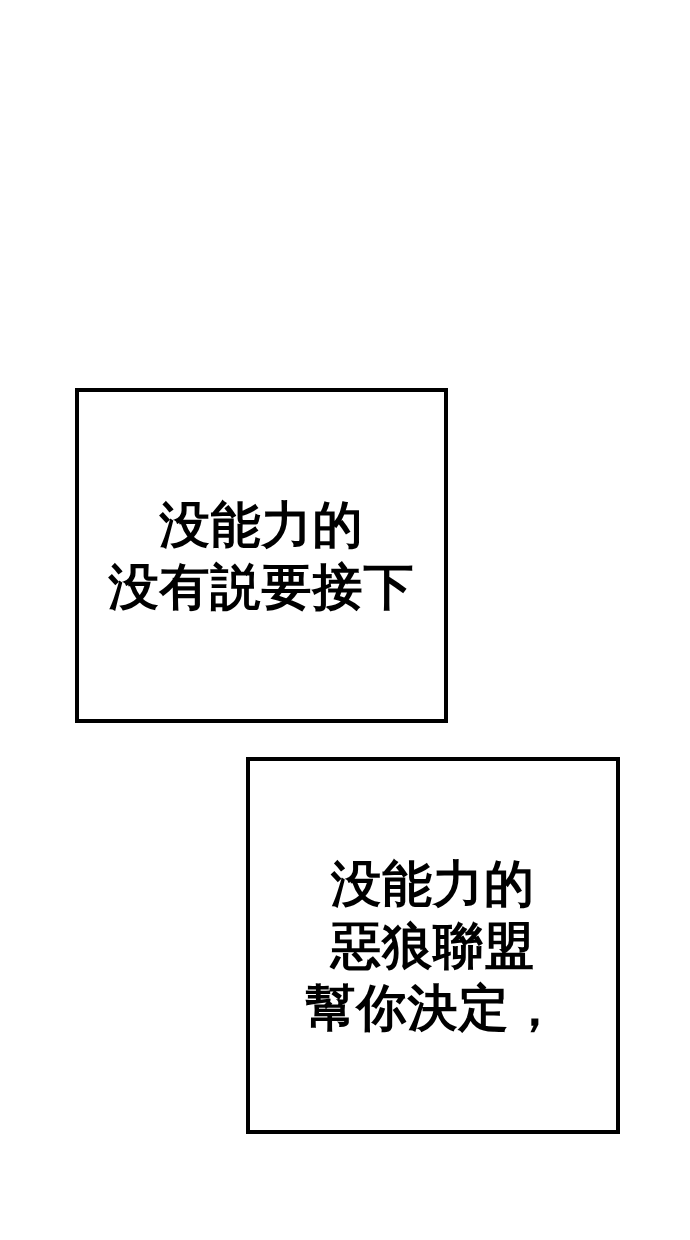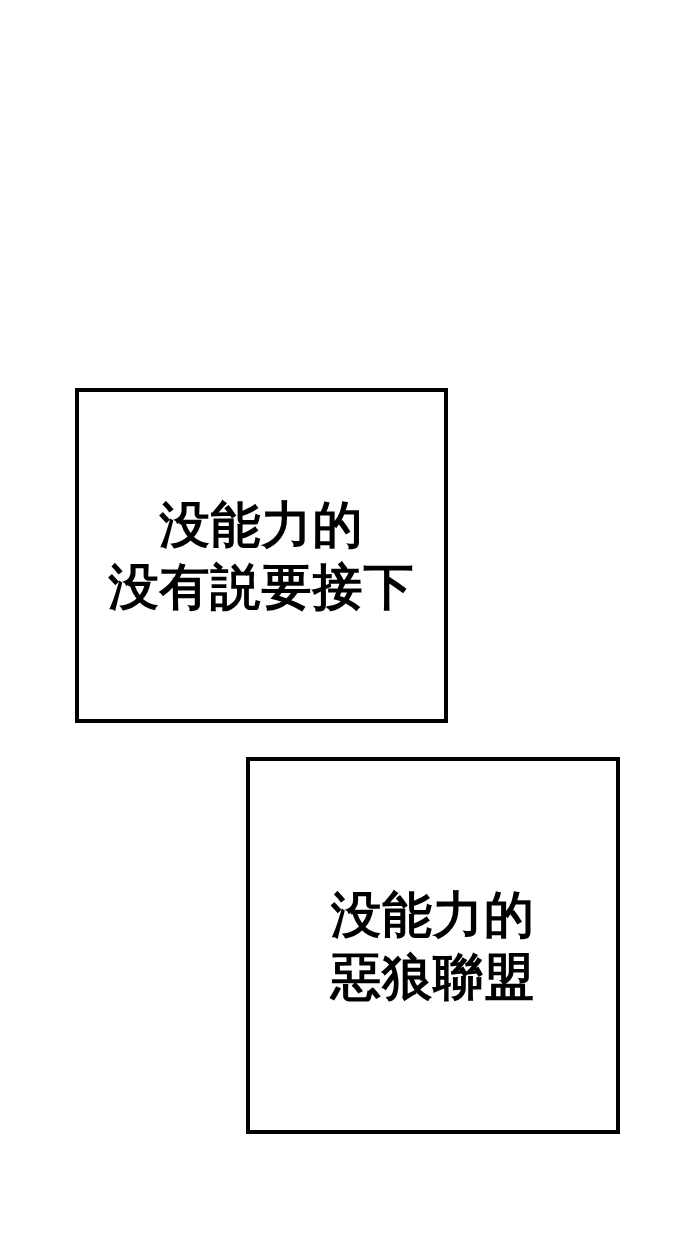--- a/index.html
+++ b/index.html
@@ -52,15 +52,16 @@
 <div class="page">
 
   <div class="speech-box speech-box--1">
     <div class="dialogue-line">没能力的</div>
     <div class="dialogue-line">没有説要接下</div>
   </div>
 
   <div class="speech-box speech-box--2">
     <div class="dialogue-line">没能力的</div>
     <div class="dialogue-line">惡狼聯盟</div>
+    <div class="dialogue-line">幫你決定，</div>
   </div>
 
 </div>
 
 </body></html>

